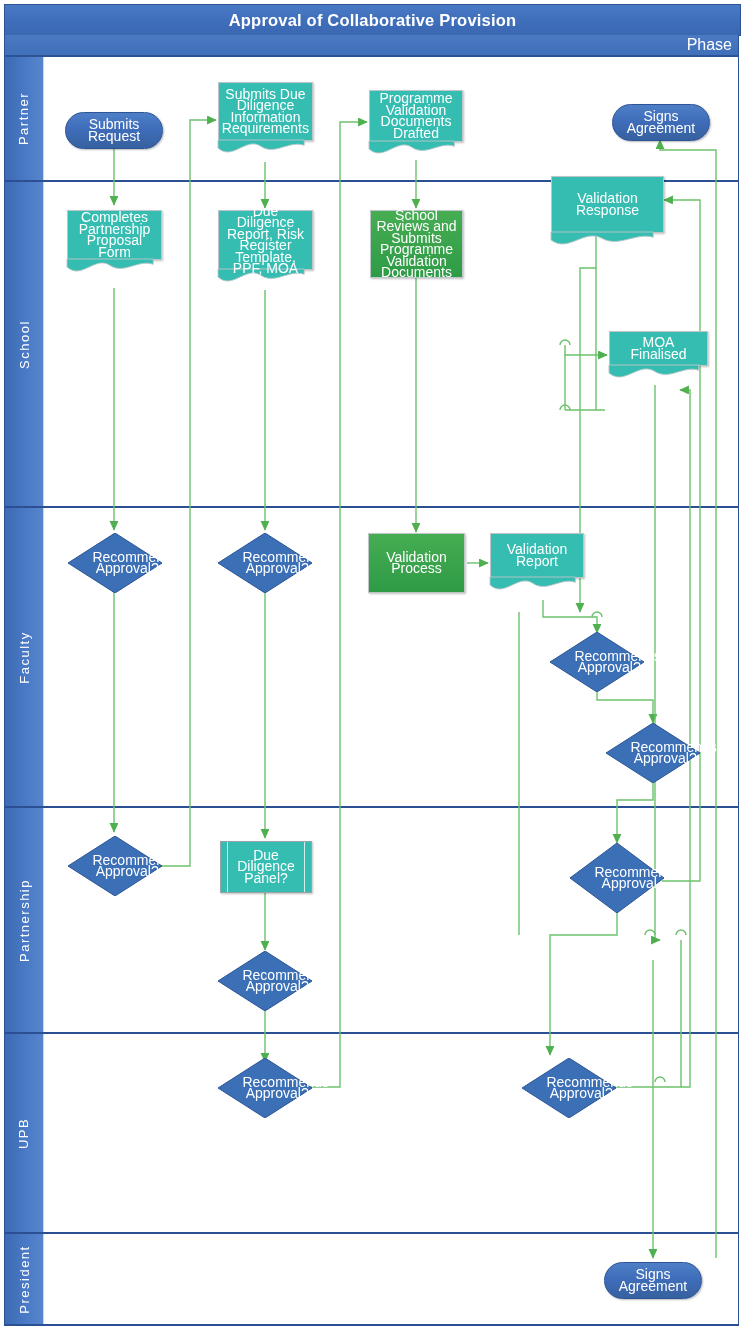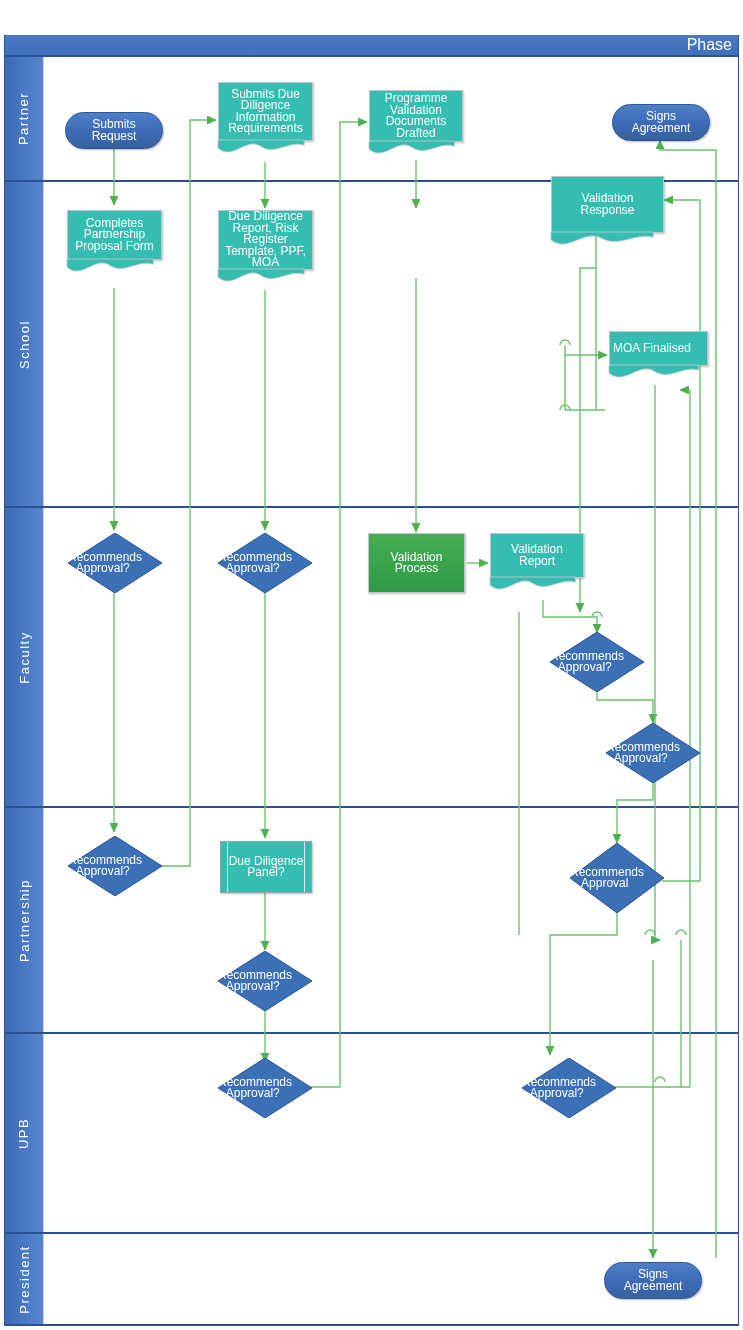--- a/index.html
+++ b/index.html
@@ -37,22 +37,22 @@
     color:#ffffff;font-size:13px;letter-spacing:1.5px;
     transform:rotate(-90deg);white-space:nowrap;
   }
   .lane-body{position:absolute;left:38px;top:0;right:0;bottom:0;}
 
   
   #wires{position:absolute;left:0;top:0;width:743px;height:1330px;pointer-events:none;}
 
   
   .node{position:absolute;box-sizing:border-box;display:flex;
-        align-items:center;justify-content:flex-start;text-align:center;
-        color:#ffffff;font-size:12px;line-height:11.5px;}
+        align-items:center;justify-content:flex-end;text-align:center;
+        color:#ffffff;font-size:14px;line-height:11.5px;}
 
   .n-term{ 
     background:linear-gradient(to bottom,#4e7fc6 0%,#3f6dba 45%,#36619f 100%);
     border:1px solid #2d5596;border-radius:22px;
     box-shadow:1px 1px 2px rgba(0,0,0,.28);
   }
   .n-doc{ 
     background:#35bdb2;border:1px solid #bfc6c9;
     box-shadow:1px 1px 2px rgba(0,0,0,.25);
   }
@@ -73,20 +73,23 @@
   }
   .n-dec .dia{position:absolute;left:0;top:0;width:100%;height:100%;}
   .n-dec .dtxt{position:relative;z-index:2;width:74%;}
   .node .txt{position:relative;z-index:2;padding:0 3px;}
 </style>
 </head>
 <body>
 
 <div id="page">
 
+  <div class="title-bar">
+    <span>Approval of Collaborative Provision</span>
+  </div>
 
   <div class="phase-bar">
     <span>Phase</span>
   </div>
 
   <div class="lane first" style="top:56px;height:126px;width:735px;">
     <div class="lane-header">
       <span class="lane-label">Partner</span>
     </div>
     <div class="lane-body"></div>
@@ -228,20 +231,23 @@
     </svg>
   </div>
 
   <div class="node n-doc" style="left:218px;top:210px;width:95px;height:60px;">
     <span class="txt">Due Diligence Report, Risk Register Template, PPF, MOA</span>
     <svg class="wave" viewBox="0 0 97 18" preserveAspectRatio="none">
       <path d="M0,0 L0,9 C16,24 32,-4 48,7 C64,18 80,0 97,6 L97,0 Z" fill="#35bdb2" stroke="#bfc6c9" stroke-width="1"></path>
     </svg>
   </div>
 
+  <div class="node n-proc" style="left:370px;top:210px;width:93px;height:68px;">
+    <span class="txt">School Reviews and Submits Programme Validation Documents</span>
+  </div>
 
   <div class="node n-doc" style="left:551px;top:176px;width:113px;height:57px;">
     <span class="txt">Validation Response</span>
     <svg class="wave" viewBox="0 0 115 18" preserveAspectRatio="none">
       <path d="M0,0 L0,9 C19,24 38,-4 57,7 C76,18 96,0 115,6 L115,0 Z" fill="#35bdb2" stroke="#bfc6c9" stroke-width="1"></path>
     </svg>
   </div>
 
   <div class="node n-doc" style="left:609px;top:331px;width:99px;height:35px;">
     <span class="txt">MOA Finalised</span>

